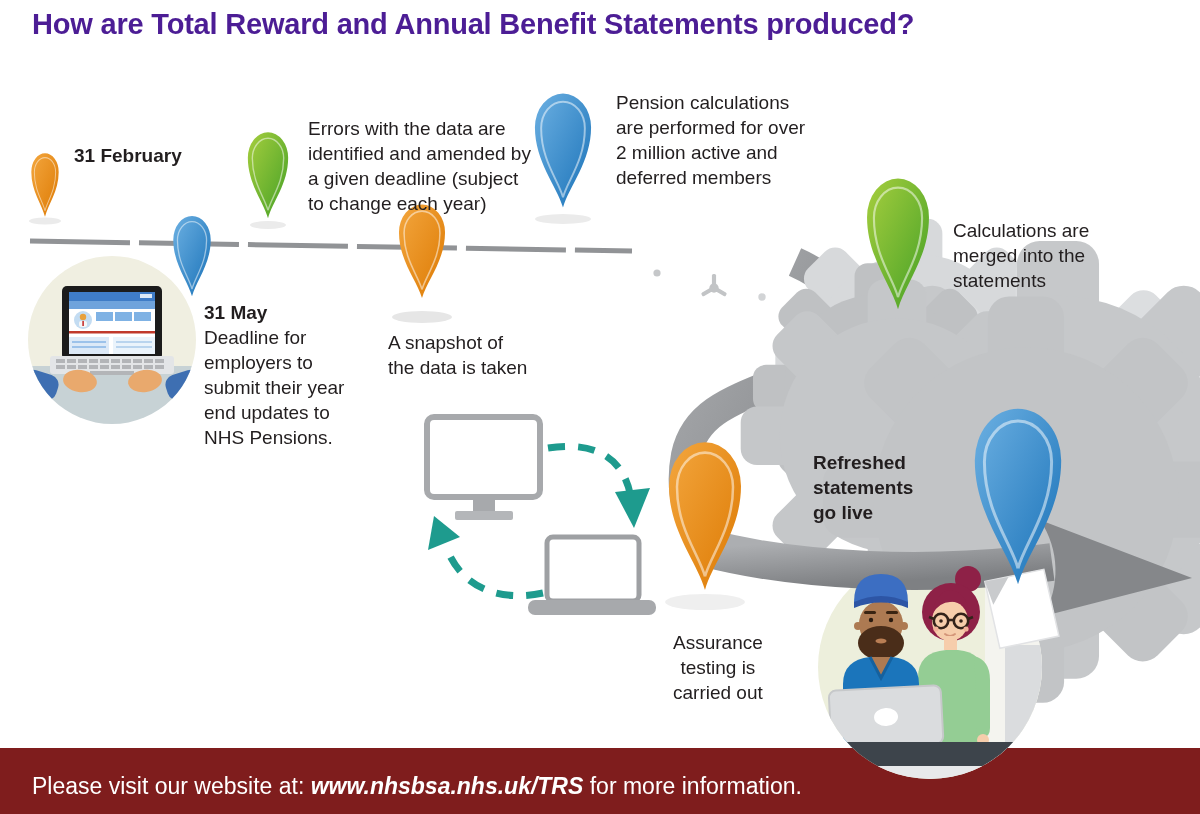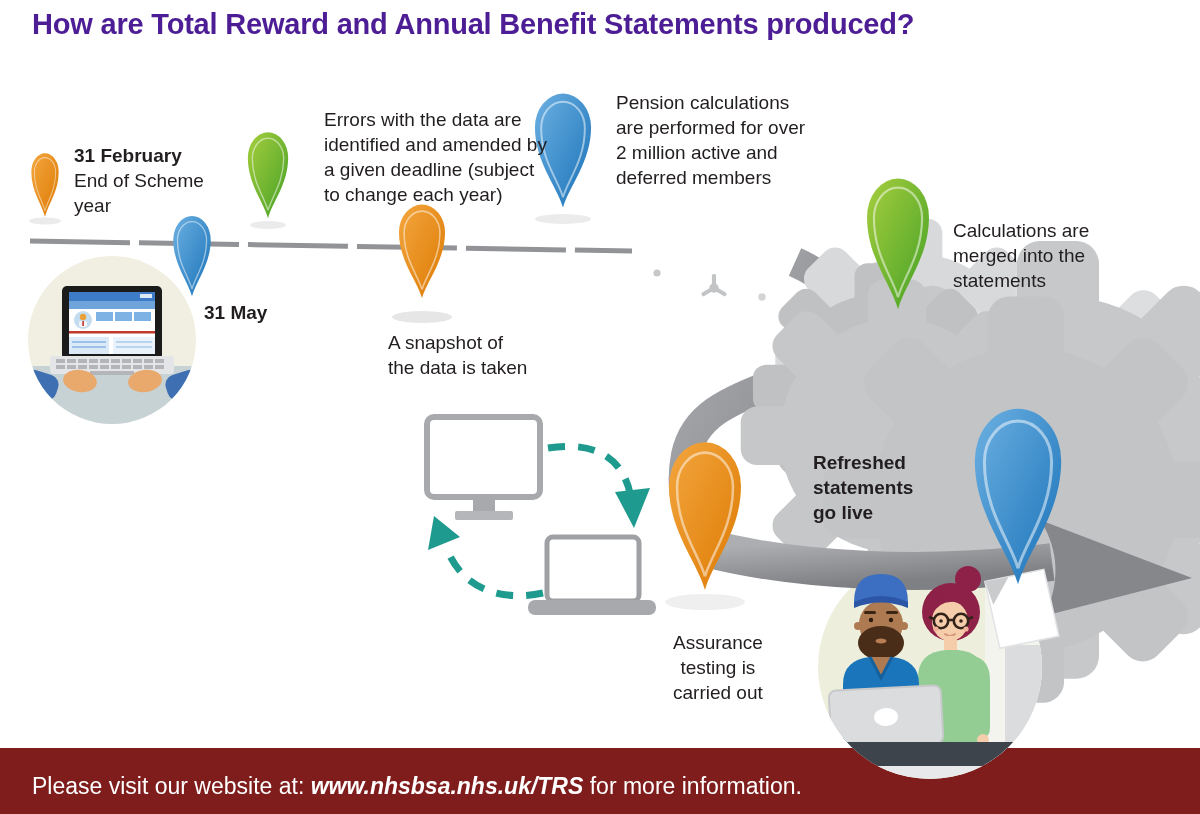--- a/index.html
+++ b/index.html
@@ -292,27 +292,30 @@
   <use href="#pin-shape" class="fill-orange"></use>
     <use href="#pin-rim"></use>
 </svg>
 <svg class="pin" viewBox="0 0 100 152" preserveAspectRatio="none" style="left:958px;top:400px;width:120px;height:188px">
   <use href="#pin-shape" class="fill-blue"></use>
     <use href="#pin-rim"></use>
 </svg>
 
 <div class="label" style="left:74px;top:143px;">
   <span class="t">31 February</span>
-  <span class="b">End of Scheme
-year</span>
 </div>
 <div class="label" style="left:204px;top:276px;margin-top:24px;">
   <span class="t">31 May</span>
-</div>
-<div class="label" style="left:308px;top:107px;margin-left:16px;">
+  <span class="b">Deadline for
+employers to
+submit their year
+end updates to
+NHS Pensions.</span>
+</div>
+<div class="label" style="left:308px;top:116px;">
   <span class="b">Errors with the data are
 identified and amended by
 a given deadline (subject
 to change each year)</span>
 </div>
 <div class="label" style="left:388px;top:322px;margin-top:8px;">
   <span class="b">A snapshot of
 the data is taken</span>
 </div>
 <div class="label" style="left:616px;top:90px;">

